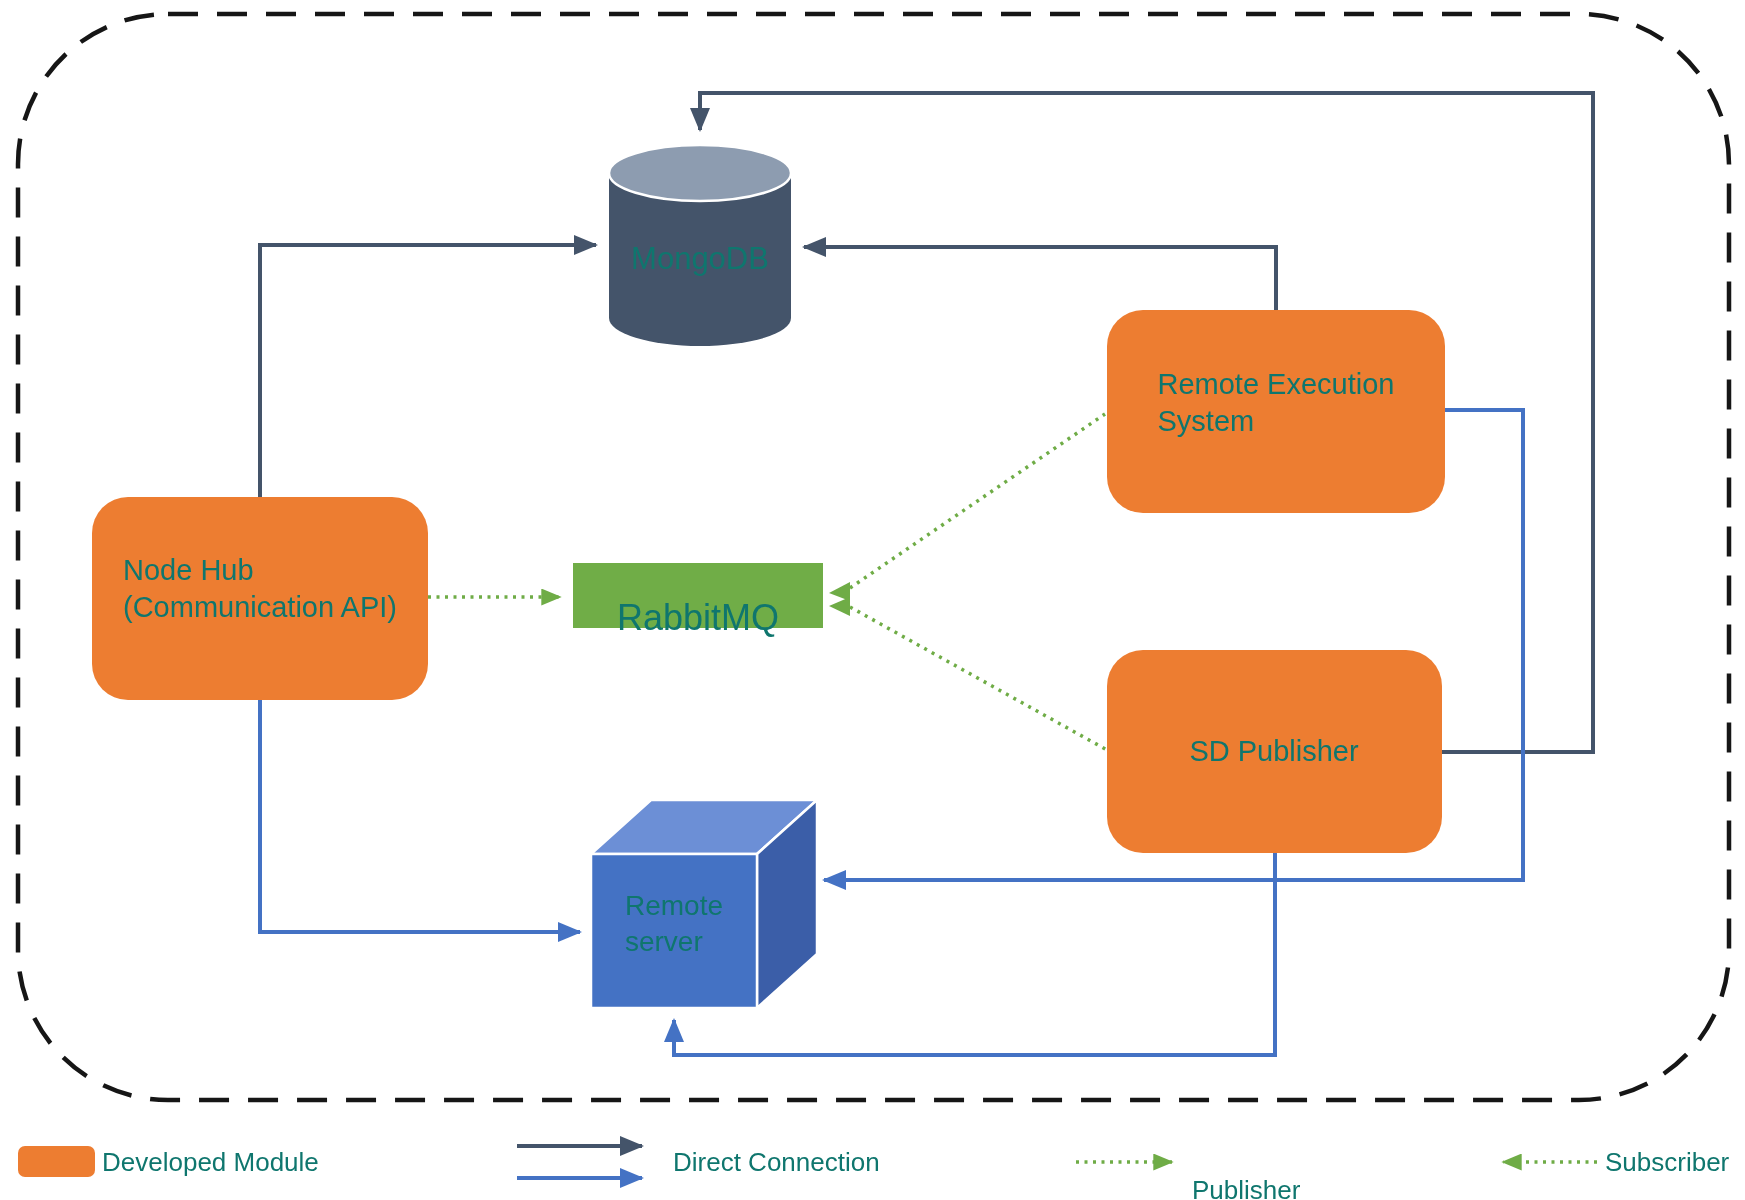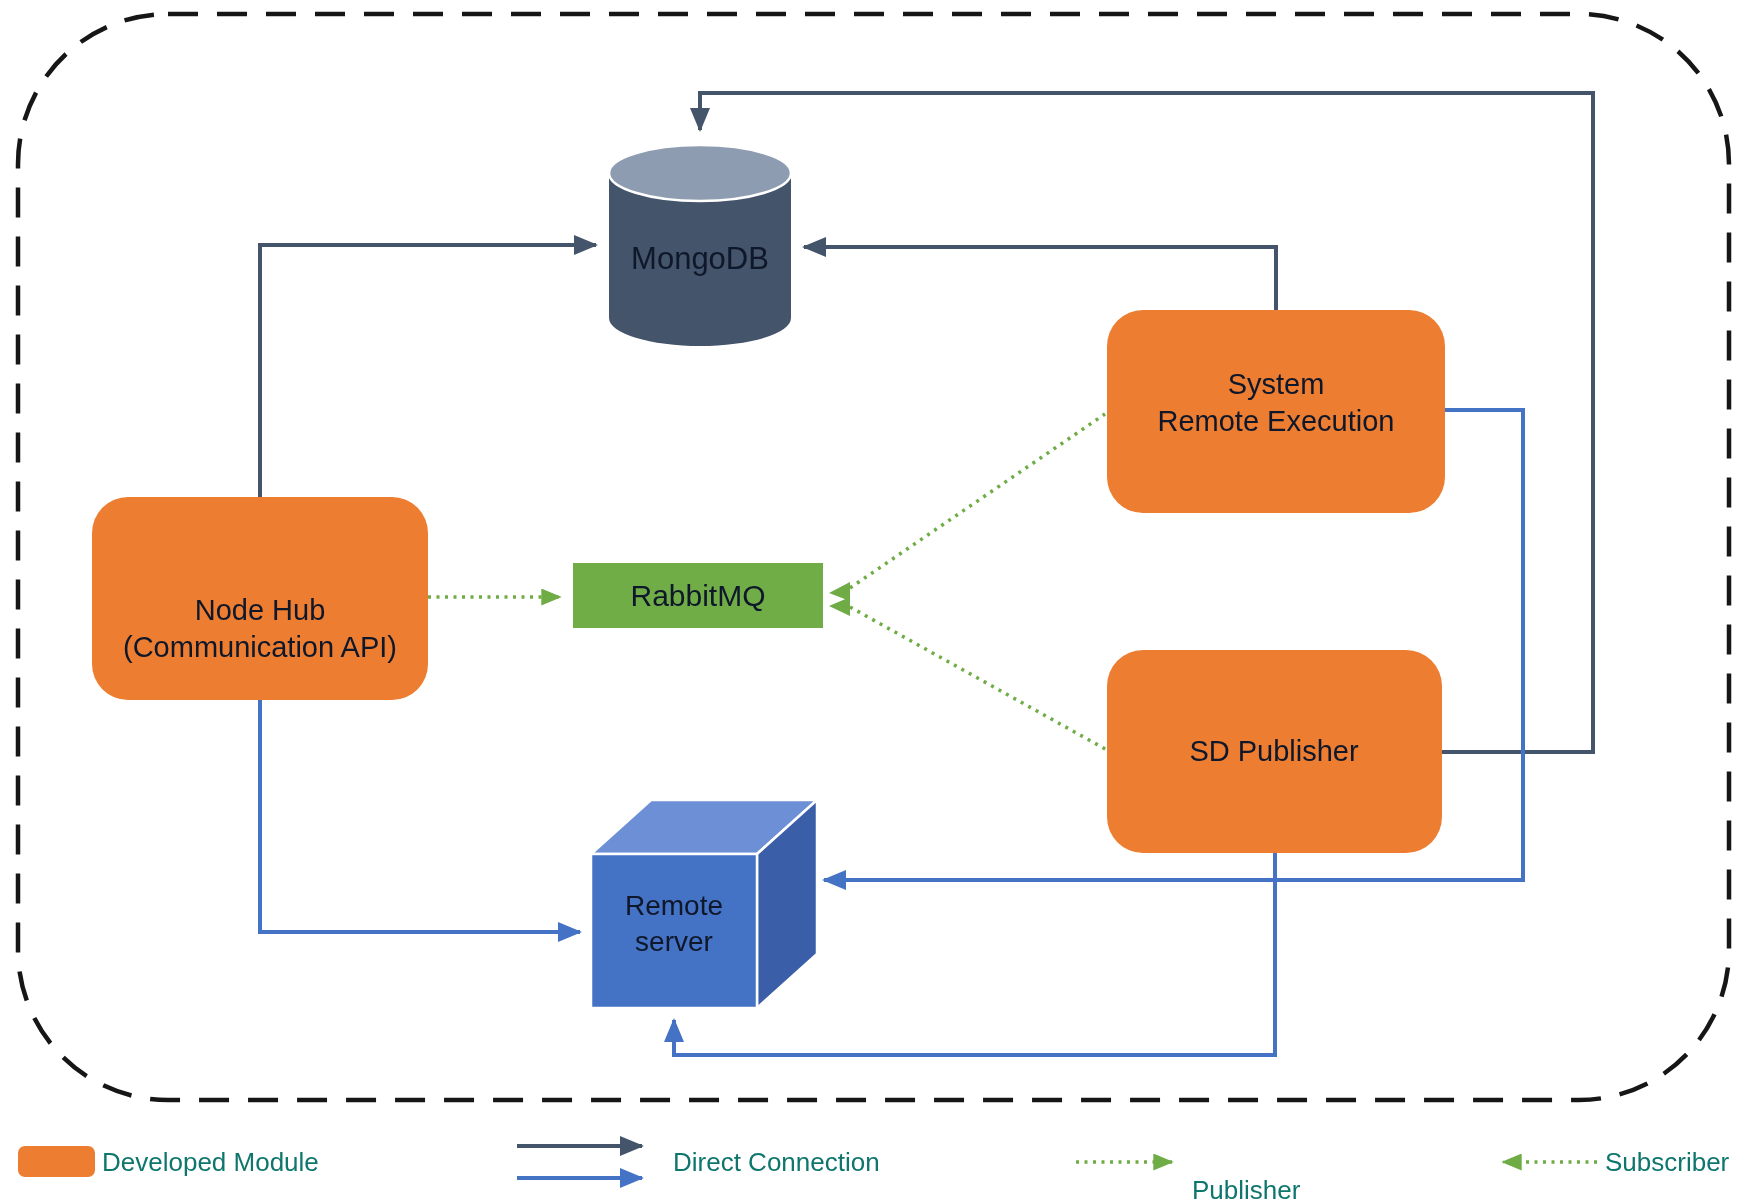--- a/index.html
+++ b/index.html
@@ -1,23 +1,23 @@
 <!DOCTYPE html>
 <html><head>
 <meta charset="utf-8">
 <style>
   html,body{margin:0;padding:0;background:#ffffff;}
   .canvas{position:relative;width:1745px;height:1200px;background:#ffffff;overflow:hidden;
           font-family:"Liberation Sans", sans-serif;}
   svg.layer{position:absolute;left:0;top:0;}
-  .label{position:absolute;transform:translate(-50%,-50%);color:#0f172a;text-align:center;
+  .label{position:absolute;transform:translate(-50%,-50%);color:#0f766e;
          white-space:nowrap;line-height:1.28;}
   .node-label{font-size:29px;}
   .db-label{font-size:31px;}
-  .mq-label{font-size:30px;}
+  .mq-label{font-size:36px;margin-top:22px;}
   .cube-label{font-size:28px;}
   .legend-label{position:absolute;transform:translateY(-50%);color:#0f766e;font-size:26px;white-space:nowrap;}
   .line-dark{stroke:#44546A;stroke-width:4;fill:none;}
   .line-blue{stroke:#4472C4;stroke-width:4;fill:none;}
   .line-green{stroke:#6FAC46;stroke-width:3.5;fill:none;stroke-dasharray:3 5.5;}
   .border-dashed{stroke:#161616;stroke-width:4.5;fill:none;stroke-dasharray:30 19;}
   .edge-white{stroke:#ffffff;stroke-width:2.5;}
 </style>
 </head>
 <body>
@@ -70,30 +70,30 @@
 
     <rect x="18" y="1146" width="77" height="31" rx="7" fill="#ED7D31"></rect>
     <polyline class="line-dark" points="517,1146 642,1146" marker-end="url(#ah-dark)"></polyline>
     <polyline class="line-blue" points="517,1178 642,1178" marker-end="url(#ah-blue)"></polyline>
     <polyline class="line-green" points="1076,1162 1172,1162" marker-end="url(#ah-green)"></polyline>
     <polyline class="line-green" points="1597,1162 1503,1162" marker-end="url(#ah-green)"></polyline>
   </svg>
 
   <div class="label db-label" style="left:700px;top:259px;">MongoDB</div>
 
-  <div class="label node-label" style="left:260px;top:589px;margin-top:40px;">
+  <div class="label node-label" style="left:260px;top:589px;">
     <div>Node Hub</div>
     <div>(Communication API)</div>
   </div>
 
   <div class="label mq-label" style="left:698px;top:596px;">RabbitMQ</div>
 
   <div class="label node-label" style="left:1276px;top:403px;">
+    <div>Remote Execution</div>
     <div>System</div>
-    <div>Remote Execution</div>
   </div>
 
   <div class="label node-label" style="left:1274px;top:752px;">SD Publisher</div>
 
   <div class="label cube-label" style="left:674px;top:924px;">
     <div>Remote</div>
     <div>server</div>
   </div>
 
   <div class="legend-label" style="left:102px;top:1162px;">Developed Module</div>

